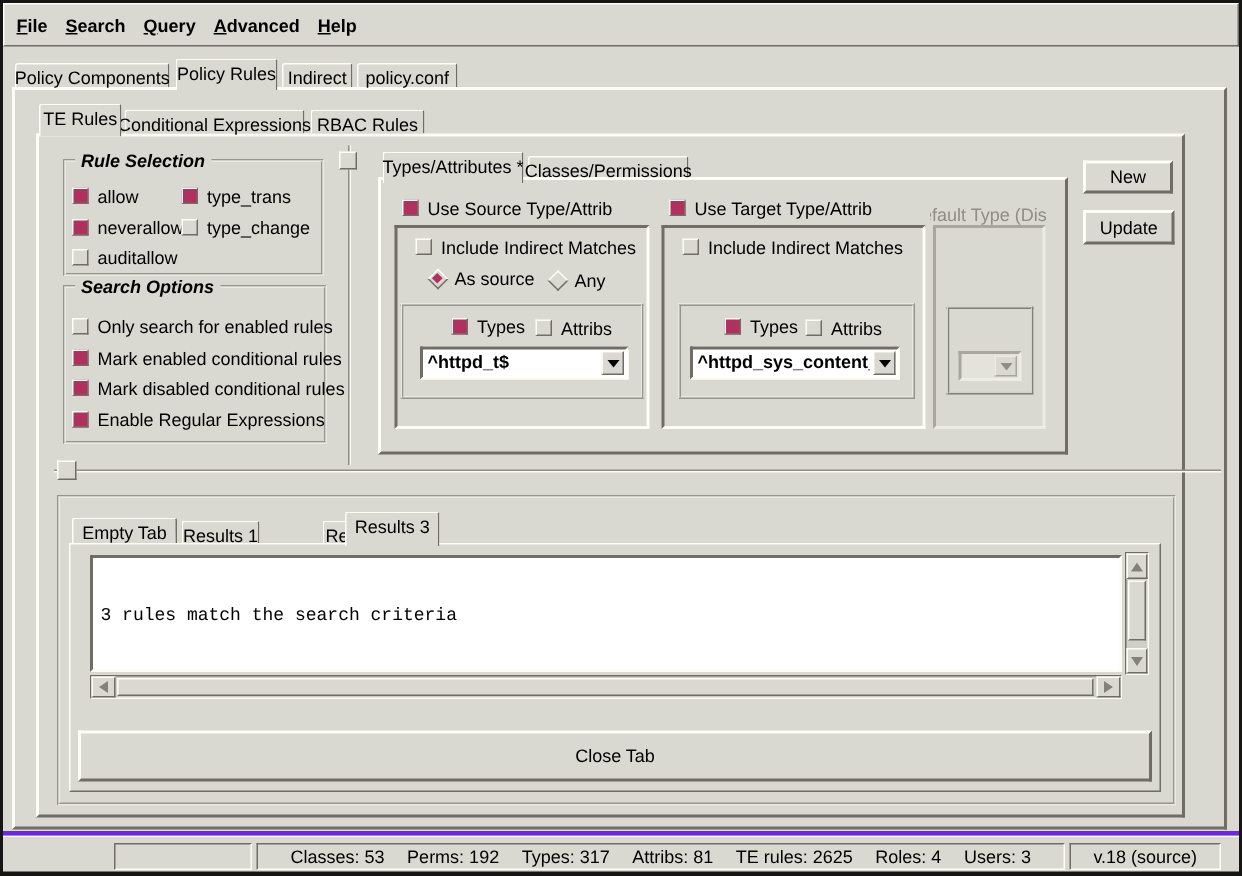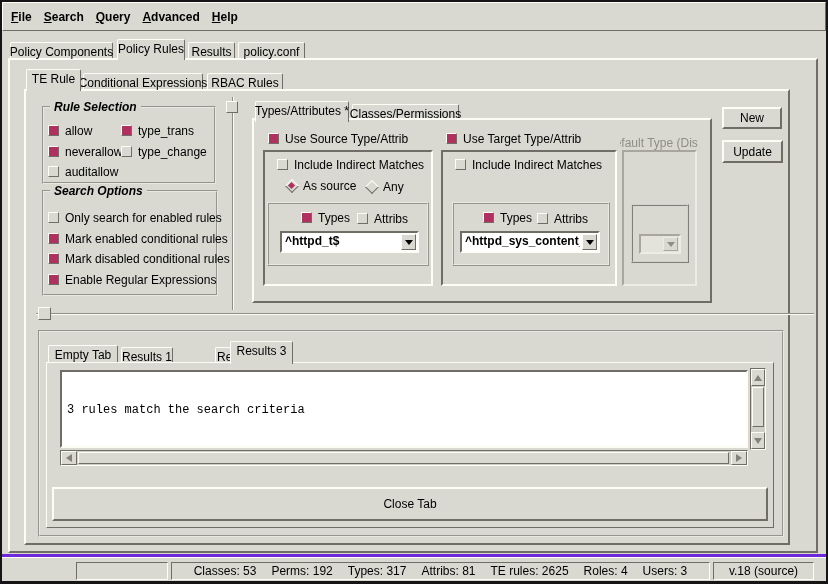--- a/index.html
+++ b/index.html
@@ -118,26 +118,26 @@
   <div class="abs menubar">
     <span class="menu-item">File</span>
     <span class="menu-item">Search</span>
     <span class="menu-item">Query</span>
     <span class="menu-item">Advanced</span>
     <span class="menu-item">Help</span>
   </div>
 
   <div class="tab" style="left:8px;top:40px;width:103px;height:16px;">Policy Components</div>
   <div class="tab active" style="left:115px;top:37px;width:68px;height:21px;">Policy Rules</div>
-  <div class="tab" style="left:186px;top:40px;width:47px;height:16px;">Results</div>
+  <div class="tab" style="left:186px;top:40px;width:47px;height:16px;">Indirect</div>
   <div class="tab" style="left:236px;top:40px;width:67px;height:16px;">policy.conf</div>
 
   <div class="abs raised" style="left:6px;top:56px;width:810px;height:495px;"></div>
 
-  <div class="tab active" style="left:24px;top:67px;width:55px;height:22px;">TE Rule</div>
+  <div class="tab active" style="left:24px;top:67px;width:55px;height:22px;">TE Rules</div>
   <div class="tab" style="left:81px;top:71px;width:120px;height:16px;">Conditional Expressions</div>
   <div class="tab" style="left:205px;top:71px;width:76px;height:16px;">RBAC Rules</div>
 
   <div class="abs raised" style="left:22px;top:87px;width:766px;height:456px;"></div>
 
   <span class="grp-label" style="left:48px;top:98px;">Rule Selection</span>
   <div class="abs groove" style="left:40px;top:104px;width:174px;height:78px;"></div>
 
   <div class="row" style="left:46px;top:122px;">
     <span class="cb on"></span>

